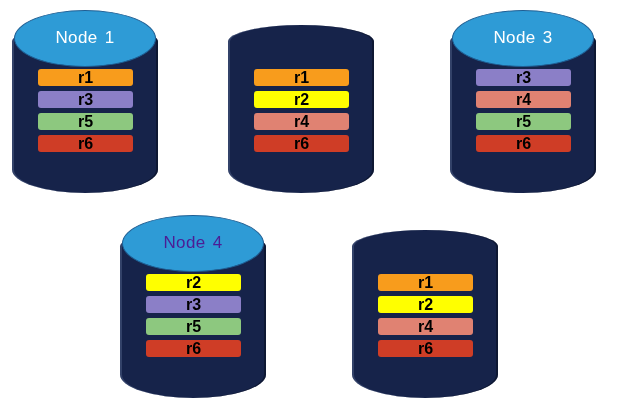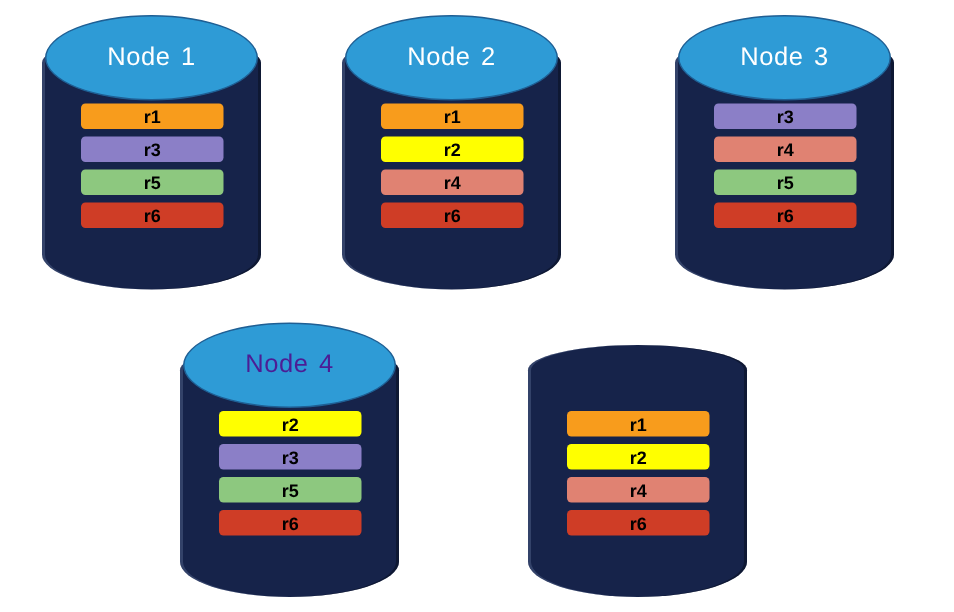--- a/index.html
+++ b/index.html
@@ -84,32 +84,32 @@
   }
   .replica-bar {
     height: 17px;
     border-radius: 3px;
     display: flex;
     align-items: center;
     justify-content: center;
     box-sizing: border-box;
   }
   .replica-label {
-    font-size: 12px;
+    font-size: 16px;
     font-weight: bold;
     color: #000000;
     line-height: 1;
     text-align: center;
   }
 </style>
 </head>
 <body>
 
 <div id="diagram-canvas">
-    <div class="node" style="left: 12px; top: 8px; margin-left: 16px;">
+    <div class="node" style="left: 12px; top: 8px;">
       <div class="node-body" style="background: rgb(22, 35, 74);"></div>
       <div class="node-top" style="background: rgb(46, 155, 214);">
         <div class="node-title" style="color: rgb(255, 255, 255);"><span>Node</span><span class="num">1</span></div>
       </div>
       <div class="replica-stack">
         <div class="replica-bar" style="background: rgb(248, 156, 28);">
           <span class="replica-label" style="color: rgb(0, 0, 0);">r1</span>
         </div>
         <div class="replica-bar" style="background: rgb(139, 127, 199);">
           <span class="replica-label" style="color: rgb(0, 0, 0);">r3</span>
@@ -117,23 +117,20 @@
         <div class="replica-bar" style="background: rgb(141, 200, 127);">
           <span class="replica-label" style="color: rgb(0, 0, 0);">r5</span>
         </div>
         <div class="replica-bar" style="background: rgb(207, 61, 38);">
           <span class="replica-label" style="color: rgb(0, 0, 0);">r6</span>
         </div>
       </div>
     </div>
     <div class="node" style="left: 228px; top: 8px;">
       <div class="node-body" style="background: rgb(22, 35, 74);"></div>
-      <div class="node-top" style="background: rgb(46, 155, 214);">
-        <div class="node-title" style="color: rgb(255, 255, 255);"><span>Node</span><span class="num">2</span></div>
-      </div>
       <div class="replica-stack">
         <div class="replica-bar" style="background: rgb(248, 156, 28);">
           <span class="replica-label" style="color: rgb(0, 0, 0);">r1</span>
         </div>
         <div class="replica-bar" style="background: rgb(255, 255, 0);">
           <span class="replica-label" style="color: rgb(0, 0, 0);">r2</span>
         </div>
         <div class="replica-bar" style="background: rgb(224, 130, 114);">
           <span class="replica-label" style="color: rgb(0, 0, 0);">r4</span>
         </div>

